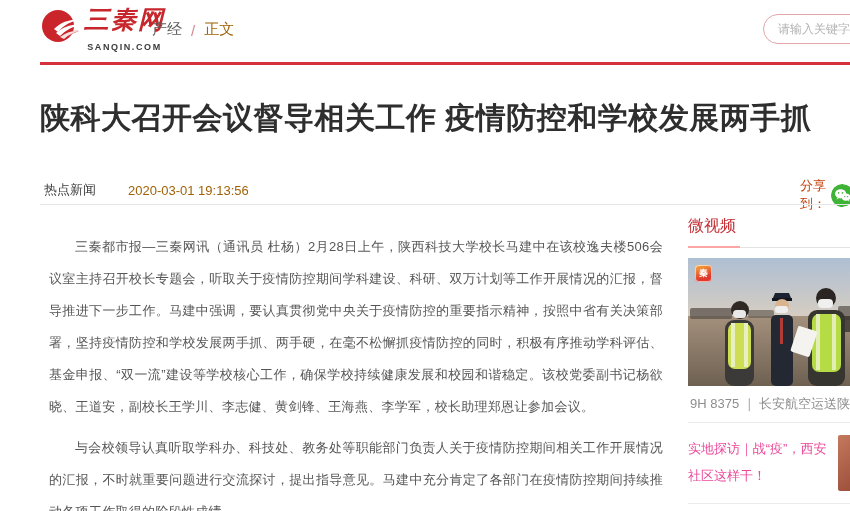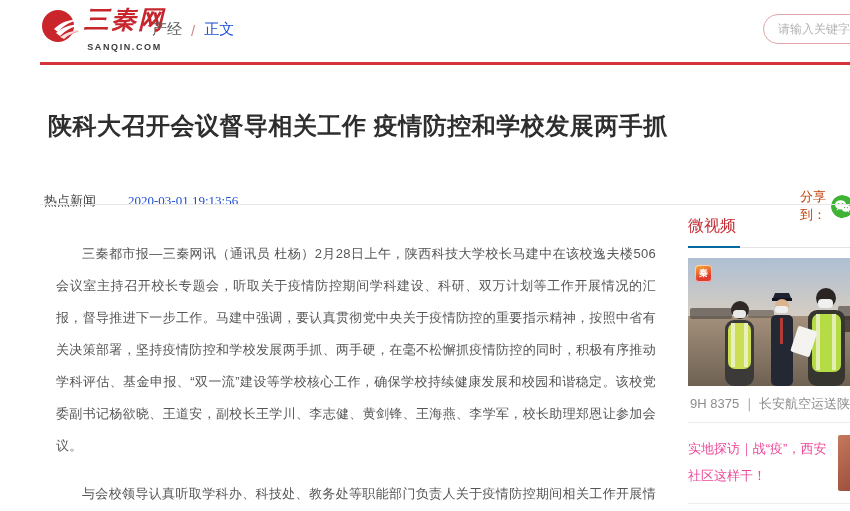--- a/index.html
+++ b/index.html
@@ -10,50 +10,50 @@
   .header{position:absolute;left:0;top:0;width:100%;height:62px;background:#fff;}
   .redline{position:absolute;left:40px;right:0;top:62px;height:3px;background:#d5323c;}
   .logo{position:absolute;left:40px;top:7px;display:flex;align-items:flex-start;cursor:pointer;}
   .logo-mark{width:40px;height:40px;}
   .logo-texts{margin-left:4px;display:flex;flex-direction:column;align-items:center;}
   .logo-name{font-family:"Liberation Serif","DejaVu Serif",serif;font-size:25px;font-weight:bold;
              color:#c6262c;line-height:26px;letter-spacing:2px;font-style:italic;}
   .logo-domain{font-size:9px;font-weight:bold;color:#3a3a3a;letter-spacing:1.6px;margin-top:9px;}
   .breadcrumb{position:absolute;left:152px;top:20px;font-size:15px;color:#5a5a5a;display:flex;gap:9px;align-items:flex-end;}
   .bc-sep{color:#d08a8e;}
-  .bc-current{color:#1d4ed8;}
+  .bc-current{color:#a16207;}
   .search{position:absolute;left:763px;top:14px;width:130px;height:30px;box-sizing:border-box;
           border:1px solid #e2a6aa;border-radius:16px;padding:0 14px;font-size:12px;color:#555;
           outline:none;background:#fff;}
   .search::placeholder{color:#b3b3b3;}
 
   
-  .article-title{position:absolute;left:40px;top:96px;margin:8px;font-size:24px;line-height:44px;
+  .article-title{position:absolute;left:40px;top:96px;margin:0;font-size:30px;line-height:44px;
                  font-weight:bold;color:#2e2e2e;letter-spacing:0.5px;white-space:nowrap;}
-  .meta{position:absolute;left:40px;right:0;top:188px;height:26px;font-size:13px;font-family:Liberation Serif, serif;}
+  .meta{position:absolute;left:40px;right:0;top:177px;height:26px;font-size:13px;}
   .meta-left{position:absolute;left:4px;top:4px;display:flex;gap:24px;align-items:center;}
   .meta-tag{color:#3d3d3d;}
   .meta-source{color:#6b6b6b;}
-  .meta-date{color:#1d4ed8;margin-left:8px;}
+  .meta-date{color:#a16207;margin-left:8px;}
   .share{position:absolute;left:760px;top:0;display:flex;align-items:center;gap:5px;}
   .share-label{color:#c2410c;font-size:13px;}
   .share-ico{width:23px;height:23px;border-radius:50%;flex:0 0 auto;cursor:pointer;}
   .divider{position:absolute;left:40px;right:0;top:204px;height:1px;background:#e7e7e7;}
 
   
   .article-body{position:absolute;left:40px;top:222px;width:632px;}
-  .article-body p{margin:16px;font-size:13px;line-height:32px;color:#565656;
+  .article-body p{margin:9px;font-size:13px;line-height:32px;color:#565656;
                   text-indent:2em;letter-spacing:0.3px;text-align:justify;}
   .article-body p + p{margin-top:7px;}
 
   
   .sidebar{position:absolute;left:688px;top:216px;width:212px;}
   .sec-head{border-bottom:1px solid #e3e3e3;}
   .sec-title{display:inline-block;font-size:16px;color:#c32a31;padding:0 4px 9px 0;
-             border-bottom:2px solid #0369a1;margin-bottom:-1px;}
+             border-bottom:2px solid #fca5a5;margin-bottom:-1px;}
   .video{position:relative;margin-top:10px;width:178px;height:128px;overflow:hidden;cursor:pointer;background:#b9c6d6;}
   .video svg{display:block;}
   .v-badge{position:absolute;left:7px;top:7px;width:17px;height:17px;border-radius:4px;
            background:linear-gradient(160deg,#f6b23b,#e03a2c 70%);box-shadow:0 0 0 1px rgba(255,255,255,.6) inset;
            display:flex;align-items:center;justify-content:center;color:#fff;font-size:9px;font-weight:bold;}
   .v-caption{font-size:13px;color:#8e8e8e;padding:9px 2px 9px 2px;white-space:nowrap;overflow:hidden;
              border-bottom:1px solid #ececec;cursor:pointer;}
   .sb-item{display:flex;align-items:flex-start;padding:12px 0 12px 0;border-bottom:1px solid #ececec;cursor:pointer;}
   .sb-title{width:140px;font-size:13px;line-height:27px;color:#ec4899;}
   .sb-thumb{width:62px;height:56px;margin-left:10px;flex:0 0 auto;border-radius:2px;

